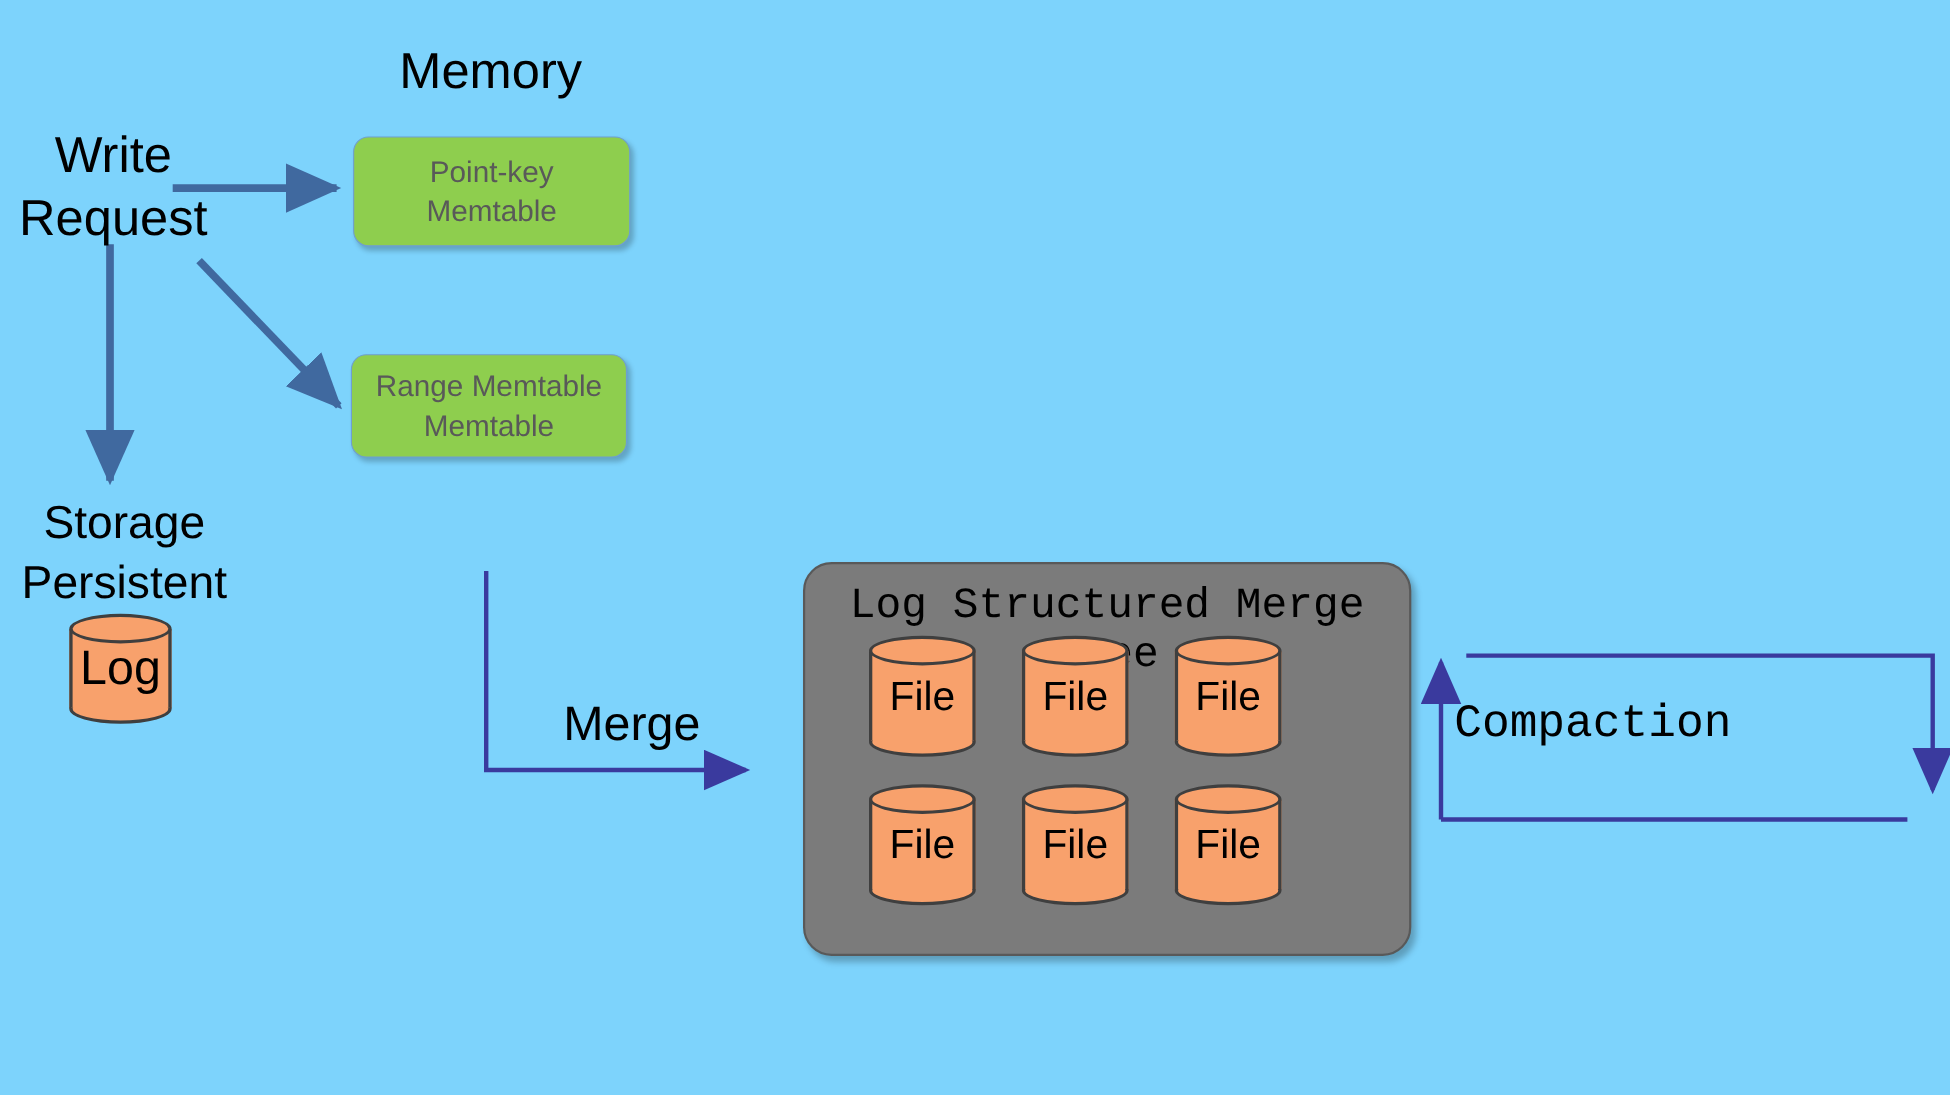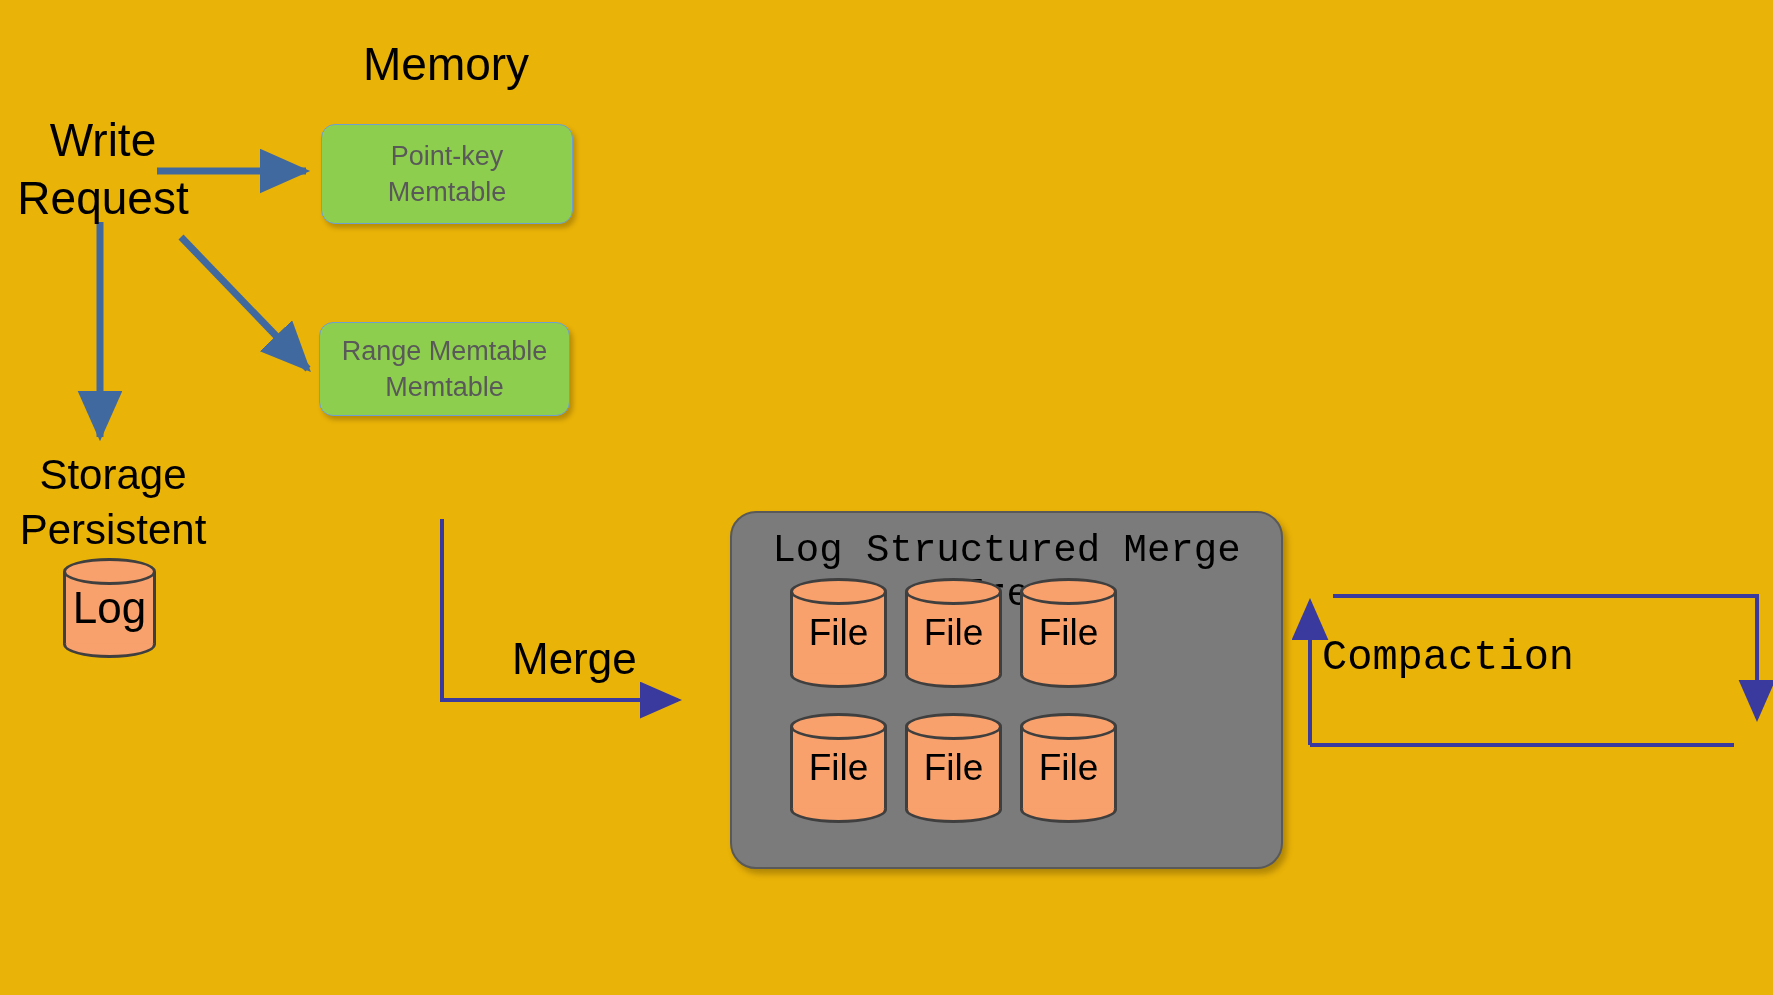--- a/index.html
+++ b/index.html
@@ -7,21 +7,21 @@
     padding: 0;
     background: #ffffff;
   }
   body {
     font-family: "Liberation Sans", sans-serif;
   }
   #canvas {
     position: relative;
     width: 1773px;
     height: 995px;
-    background: #eab308;
+    background: #7dd3fc;
     overflow: hidden;
   }
   .svg-layer {
     position: absolute;
     left: 0;
     top: 0;
     width: 1773px;
     height: 995px;
     pointer-events: none;
   }
@@ -119,21 +119,21 @@
     font-size: 39px;
     font-family: Liberation Mono, monospace;
   }
   .file-grid {
     position: absolute;
     left: 58px;
     top: 79px;
     width: 440px;
     display: flex;
     flex-wrap: wrap;
-    gap: 53px 18px;
+    gap: 53px 42px;
   }
   
   .cylinder {
     position: relative;
     background: #F8A16C;
     border-left: 3px solid #3f3f3f;
     border-right: 3px solid #3f3f3f;
     box-sizing: border-box;
   }
   .cylinder::before {

